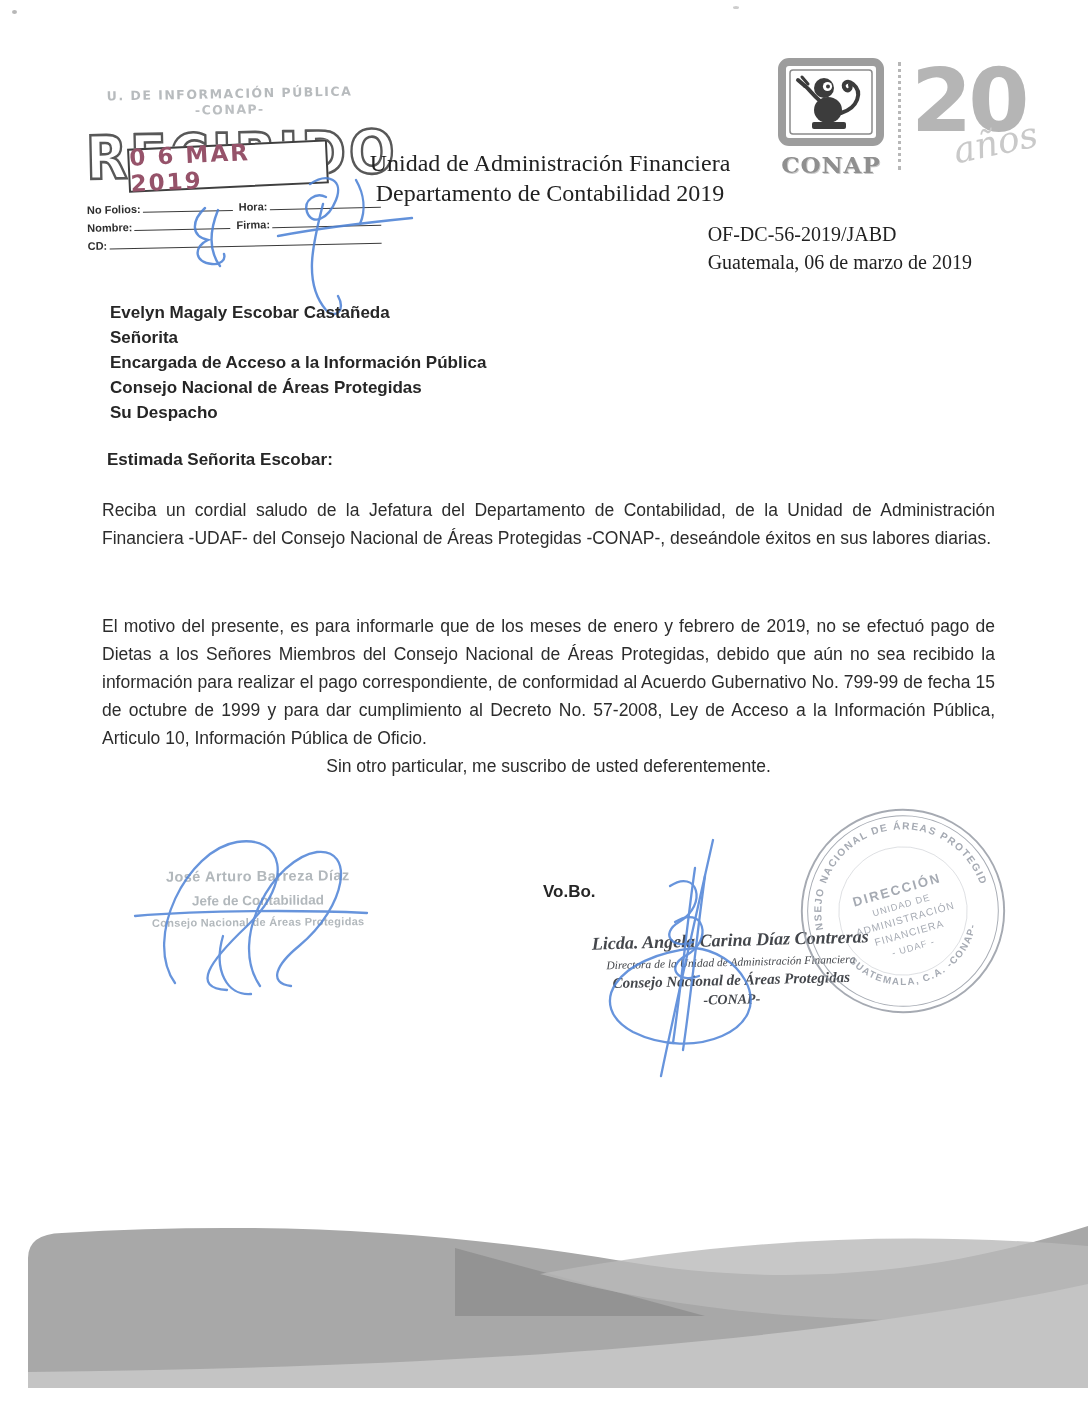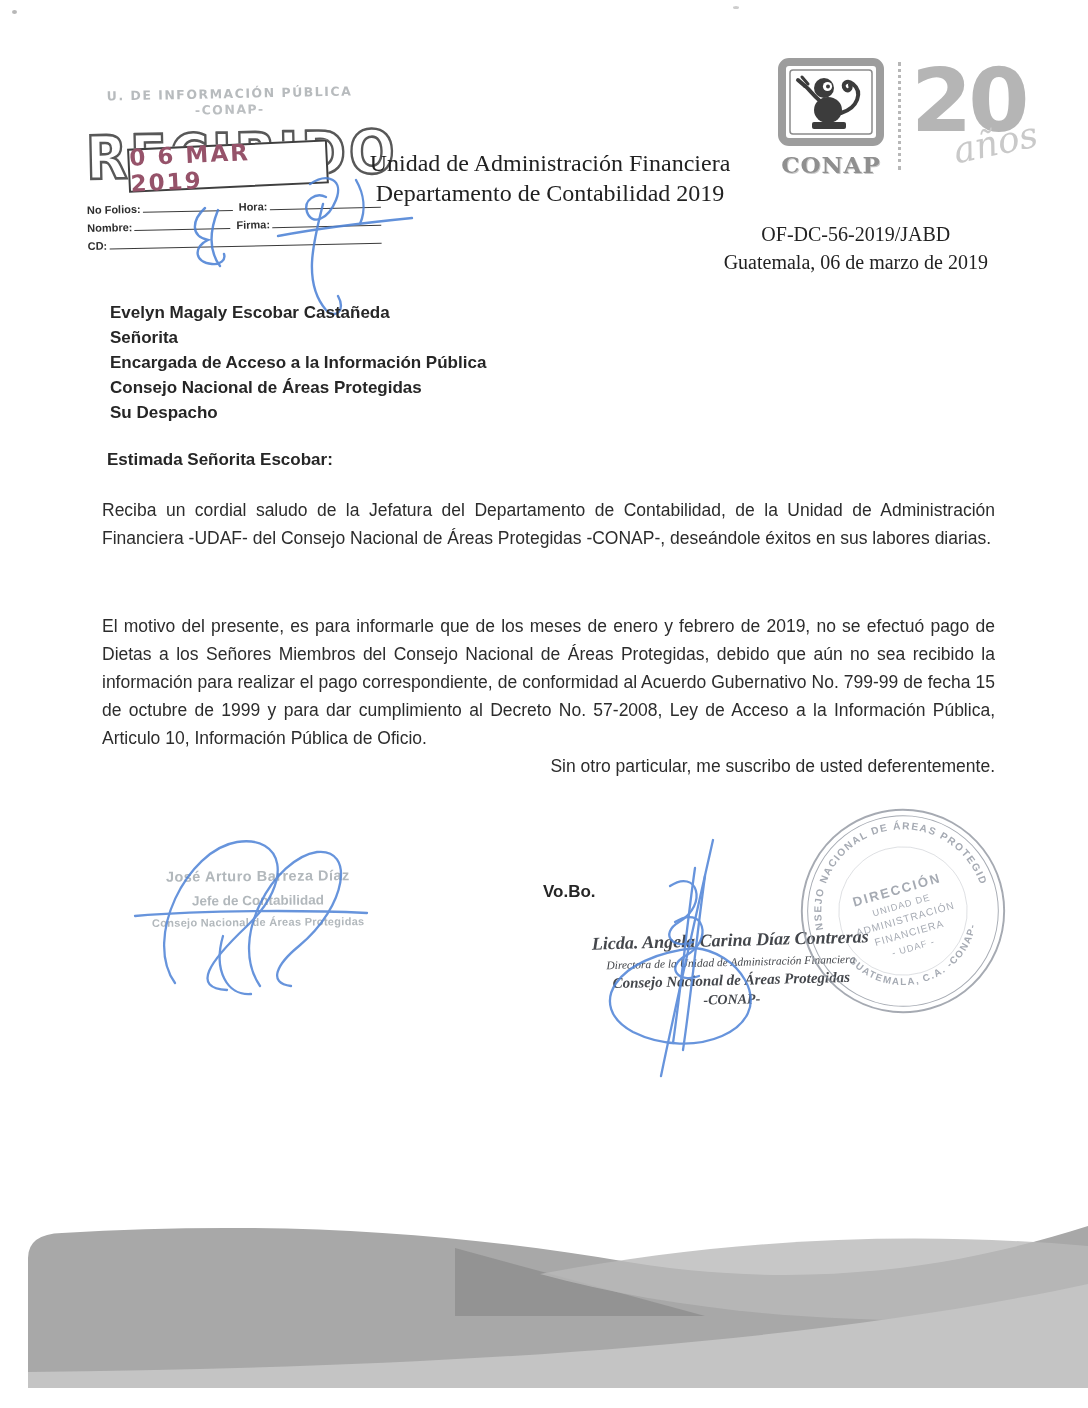--- a/index.html
+++ b/index.html
@@ -28,29 +28,29 @@
   .logo{position:absolute;left:778px;top:58px;display:flex;align-items:flex-start;}
   .logo-box{width:106px;}
   .logo-brand{margin-top:1px;text-align:center;font-family:"DejaVu Serif",serif;font-weight:bold;
       font-size:23px;letter-spacing:1px;color:#8f8f8f;text-shadow:1px 1px 0 #c9c9c9;}
   .logo-div{border-left:3px dotted #b7b7b7;height:108px;margin:4px 10px 0 14px;}
   .anniv{position:relative;width:130px;}
   .anniv-num{font-family:"DejaVu Sans",sans-serif;font-weight:800;font-size:88px;line-height:86px;
       color:#b5b5b5;letter-spacing:-4px;}
   .anniv-word{position:absolute;left:42px;top:64px;font-family:"DejaVu Serif",serif;
       font-style:italic;font-size:36px;color:#c9c9c9;transform:rotate(-12deg);}
-  .refblock{position:absolute;right:100px;top:220px;text-align:center;
+  .refblock{position:absolute;right:116px;top:220px;text-align:left;
       font-family:"Liberation Serif",serif;font-size:20px;color:#222;line-height:28px;}
   
   .recipient{position:absolute;left:110px;top:300px;font-weight:bold;font-size:17px;
       line-height:25px;color:#262626;}
   .salutation{position:absolute;left:107px;top:450px;font-weight:bold;font-size:17px;color:#262626;}
   .para{position:absolute;left:102px;width:893px;font-size:17.5px;line-height:28px;
       text-align:justify;color:#2c2c2c;}
-  .p1{top:496px;} .p2{top:612px;} .p3{top:752px;text-align:right;}
+  .p1{top:496px;} .p2{top:612px;} .p3{top:752px;text-align:center;}
   
   .sig-left{position:absolute;left:138px;top:868px;width:240px;text-align:center;
       color:#b2b8bc;transform:rotate(-.5deg);}
   .sig-left .n{font-size:14.5px;font-weight:bold;letter-spacing:.5px;}
   .sig-left .t{font-size:13.5px;font-weight:bold;margin-top:9px;}
   .sig-left .o{font-size:11px;font-weight:bold;margin-top:8px;letter-spacing:.3px;}
   .vobo{position:absolute;left:543px;top:882px;font-weight:bold;font-size:17px;color:#262626;}
   .sig-right{position:absolute;left:566px;top:930px;width:330px;text-align:center;
       font-family:"Liberation Serif",serif;font-style:italic;color:#44474c;transform:rotate(-1.5deg);}
   .sig-right .n{font-size:18px;font-weight:bold;}

